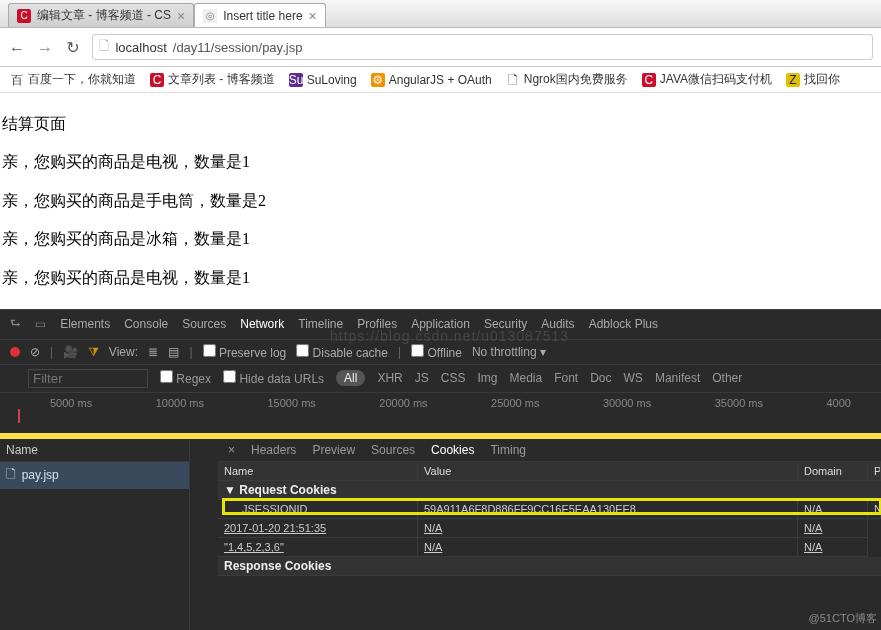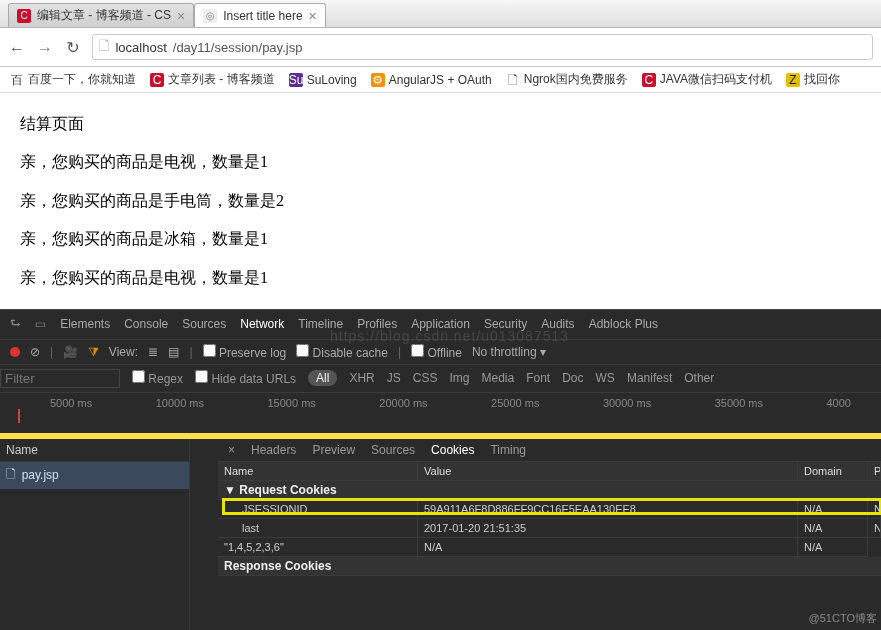--- a/index.html
+++ b/index.html
@@ -12,48 +12,48 @@
 .tab .close { color: #888; font-size: 14px; cursor: pointer; }
 .addressbar { display: flex; align-items: center; gap: 10px; padding: 6px 8px; border-bottom: 1px solid #ccc; }
 .nav-btn { width: 18px; text-align: center; color: #888; font-size: 16px; cursor: pointer; }
 .nav-btn.active { color: #555; }
 .url-field { flex: 1; display: flex; align-items: center; height: 26px; border: 1px solid #ccc; border-radius: 3px; padding: 0 6px; gap: 6px; color: #555; }
 .url-field .page-icon { color: #aaa; }
 .url-field .host { color: #333; }
 .bookmarks { display: flex; align-items: center; gap: 14px; padding: 4px 10px; border-bottom: 1px solid #ddd; font-size: 12px; color: #333; overflow: hidden; white-space: nowrap; }
 .bm { display: flex; align-items: center; gap: 4px; cursor: pointer; }
 .bm-icon { width: 14px; height: 14px; display: inline-block; text-align: center; line-height: 14px; font-size: 12px; }
-.page { padding: 12px 20px; font-family: "SimSun","宋体",serif; font-size: 16px; line-height: 2.4; }
+.page { padding: 12px 2px; font-family: "SimSun","宋体",serif; font-size: 16px; line-height: 2.4; }
 .watermark { position: absolute; top: 328px; left: 330px; color: rgba(120,120,120,0.35); font-size: 14px; letter-spacing: 1px; pointer-events: none; }
 .devtools { background: #2a2a2a; color: #bbb; flex: 1; display: flex; flex-direction: column; border-top: 1px solid #444; font-size: 12px; }
 .dev-top { display: flex; align-items: center; gap: 14px; padding: 4px 10px; border-bottom: 1px solid #3a3a3a; }
 .dev-top .panel { cursor: pointer; color: #aaa; }
 .dev-top .panel.active { color: #fff; }
 .dev-toolbar { display: flex; align-items: center; gap: 10px; padding: 4px 10px; border-bottom: 1px solid #3a3a3a; color: #aaa; }
 .rec-dot { width: 10px; height: 10px; background: #d33; border-radius: 50%; }
-.dev-filter { display: flex; align-items: center; gap: 12px; padding: 4px 0; border-bottom: 1px solid #3a3a3a; color: #999; }
+.dev-filter { display: flex; align-items: center; gap: 12px; padding: 4px 28px; border-bottom: 1px solid #3a3a3a; color: #999; }
 .pill { background: #555; border-radius: 8px; padding: 1px 8px; color: #eee; }
 .timeline { position: relative; height: 46px; border-bottom: 6px solid #fde047; }
 .timeline .ticks { display: flex; justify-content: space-between; padding: 4px 30px 0 50px; color: #888; font-size: 11px; }
 .timeline .marker { position: absolute; top: 16px; left: 18px; width: 2px; height: 14px; background: #c44; }
 .dev-bottom { flex: 1; display: flex; gap: 28px; }
 .req-list { width: 200px; border-right: 1px solid #3a3a3a; display: flex; flex-direction: column; }
 .req-list-head { padding: 4px 6px; border-bottom: 1px solid #3a3a3a; color: #ccc; }
 .req-row { background: #3a4a5c; color: #d0e0f0; padding: 3px 6px; display: flex; align-items: center; gap: 6px; }
 .req-detail { flex: 1; display: flex; flex-direction: column; }
 .detail-tabs { display: flex; gap: 16px; padding: 4px 10px; border-bottom: 1px solid #3a3a3a; align-items: center; }
 .detail-tabs .dtab { color: #999; cursor: pointer; }
 .detail-tabs .dtab.active { color: #fff; }
 .detail-tabs .xbtn { color: #999; cursor: pointer; }
 .cookie-table { flex: 1; overflow: hidden; position: relative; }
 .cthead, .ctrow { display: grid; grid-template-columns: 200px 380px 70px 1fr; font-size: 11px; }
 .cthead { background: #333; color: #ddd; }
 .cthead > div, .ctrow > div { padding: 3px 6px; border-right: 1px solid #3a3a3a; border-bottom: 1px solid #3a3a3a; white-space: nowrap; overflow: hidden; }
 .group { background: #333; color: #eee; padding: 2px 6px; border-bottom: 1px solid #3a3a3a; font-weight: bold; }
-.ctrow { color: #ccc; }
+.ctrow { color: #ccc; text-decoration: underline; }
 .highlight-box { position: absolute; border: 3px solid #e6e600; pointer-events: none; }
 .wm-corner { position: absolute; right: 4px; bottom: 4px; color: rgba(200,200,200,0.6); font-size: 11px; }
 input.filter-input { background: #2a2a2a; border: 1px solid #444; color: #ccc; padding: 1px 4px; width: 120px; }
 .fav-red { background: #c8102e; color: #fff; border-radius: 2px; }
 .fav-purple { background: #5c2d91; color: #fff; border-radius: 2px; }
 .fav-orange { background: #f39200; color: #fff; border-radius: 2px; }
 .fav-yellow { background: #e0c000; color: #222; border-radius: 2px; }
 </style>
 </head>
 <body>
@@ -189,21 +189,20 @@
         </div>
         <div class="group">▼ <span>Request Cookies</span></div>
         <div id="cookierows">
             <div class="ctrow">
               <div style="padding-left:24px;">JSESSIONID</div>
               <div>59A911A6F8D886FF9CC16E5EAA130EE8</div>
               <div>N/A</div>
               <div>N/A</div>
             </div>
             <div class="ctrow">
-              <div style="padding-left:24px;">last</div>
               <div>2017-01-20 21:51:35</div>
               <div>N/A</div>
               <div>N/A</div>
             </div>
             <div class="ctrow">
               <div>"1,4,5,2,3,6"</div>
               <div>N/A</div>
               <div>N/A</div>
             </div>
           </div>

